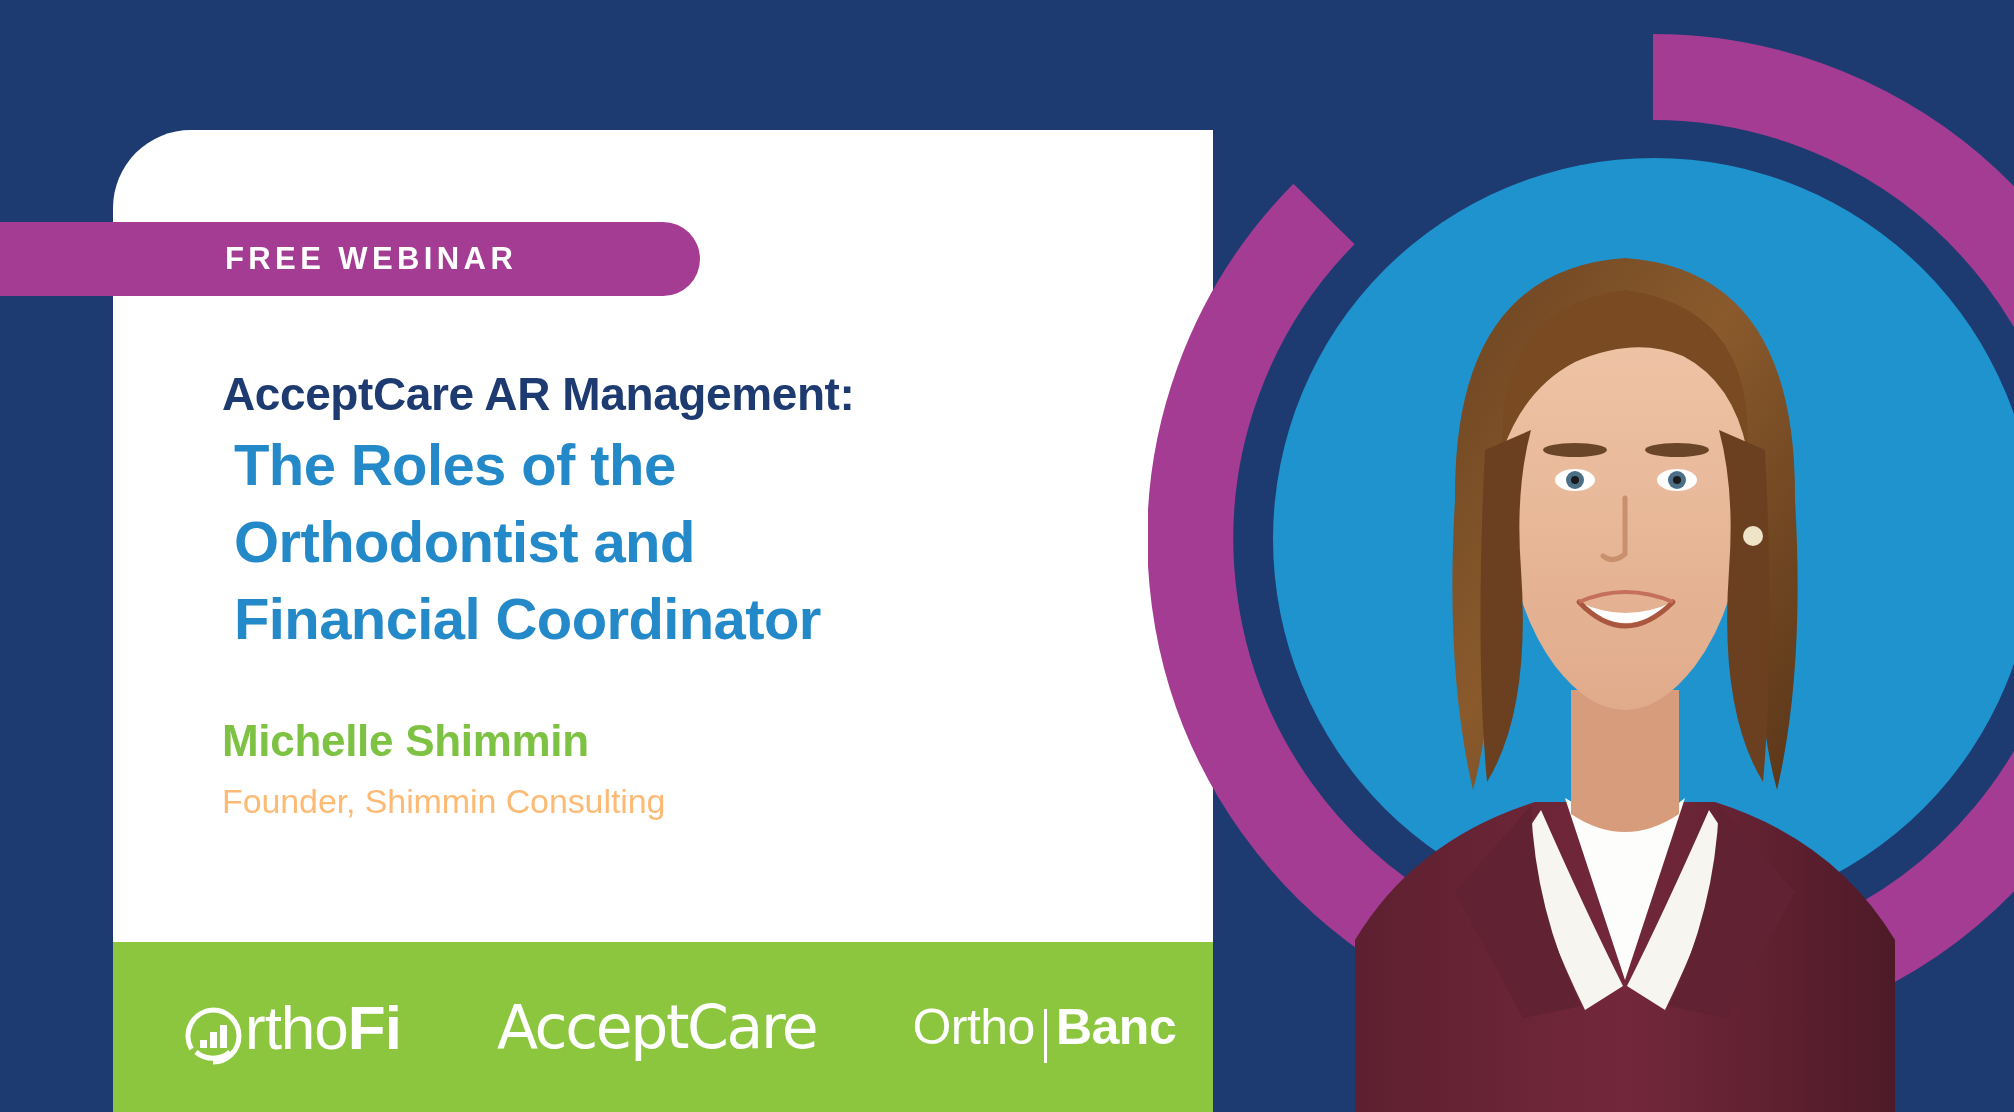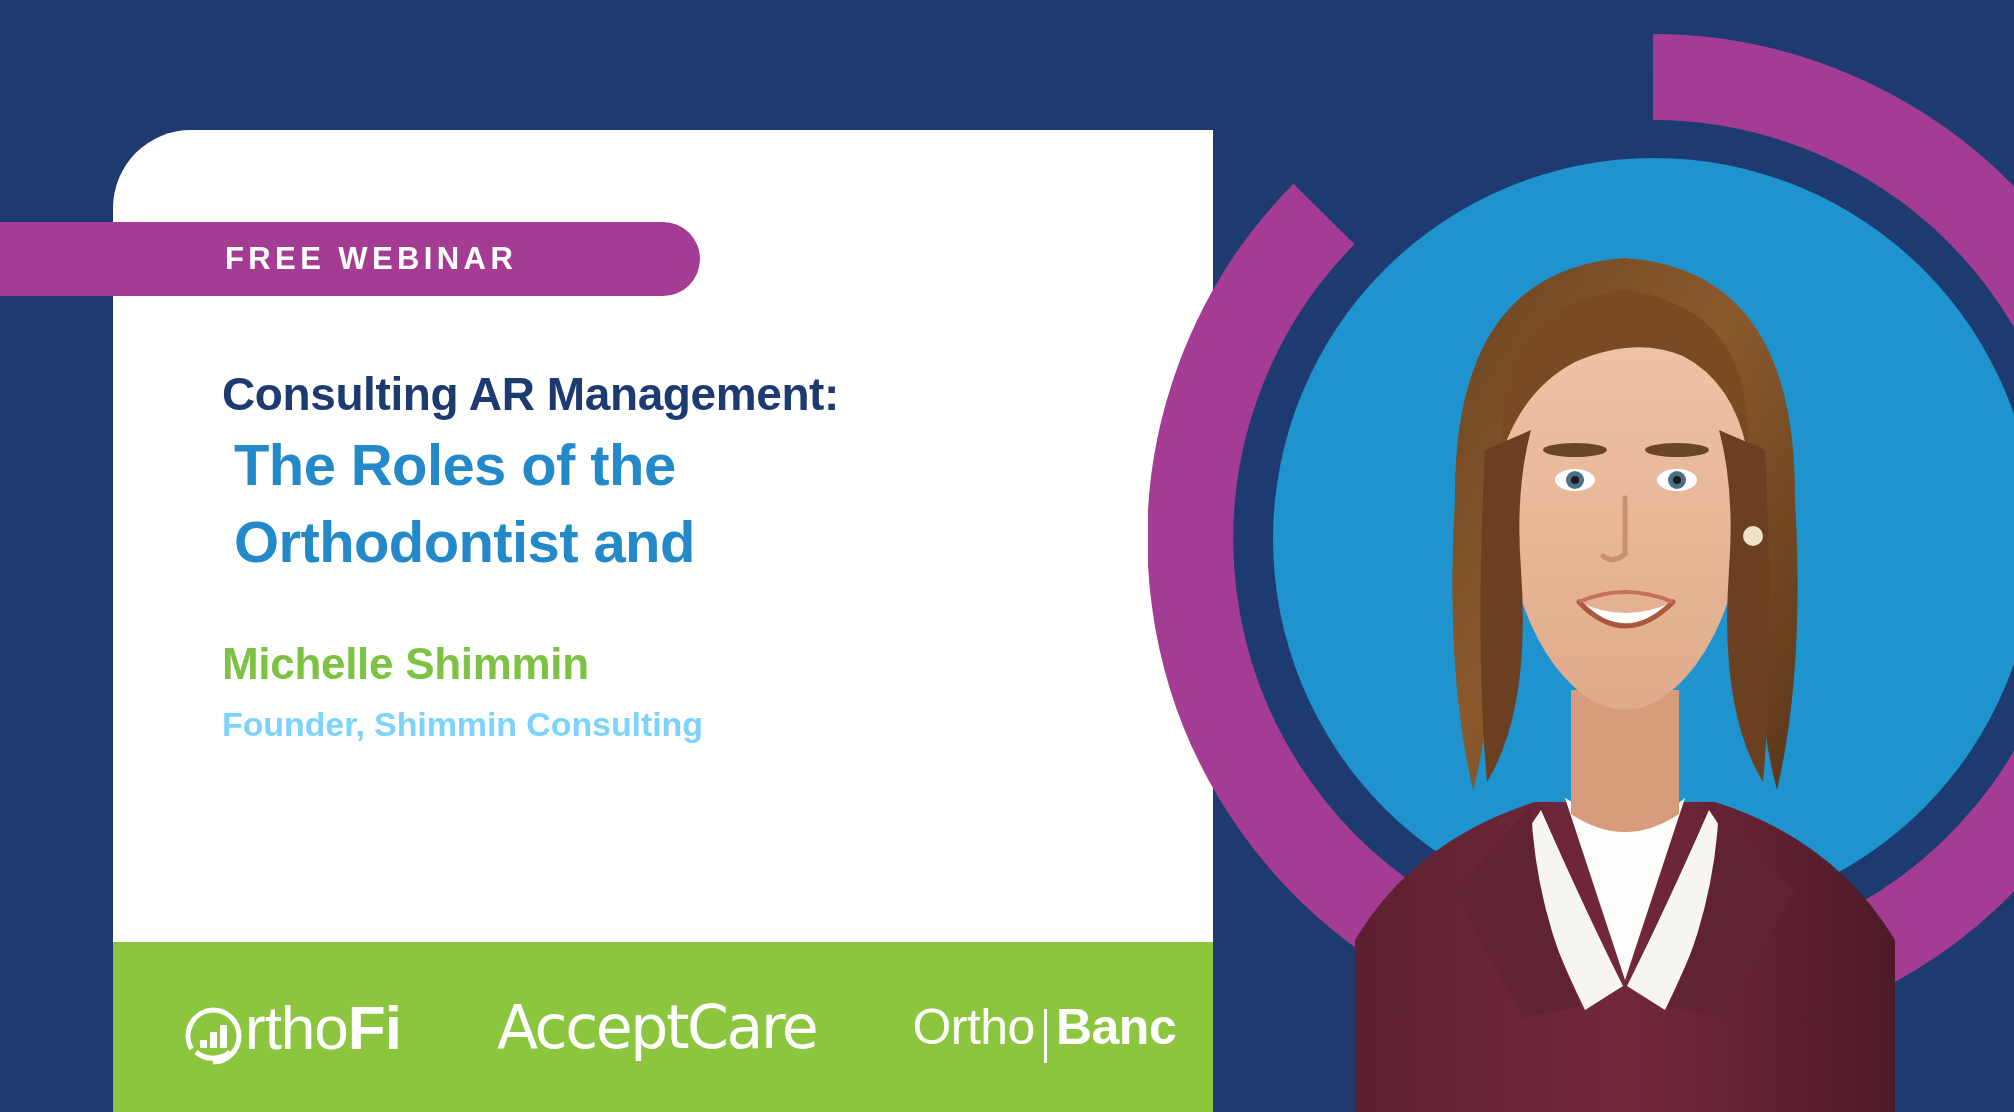--- a/index.html
+++ b/index.html
@@ -68,23 +68,23 @@
   }
   .speaker-name{
     color:#7DC242;
     font-size:44px;
     font-weight:bold;
     letter-spacing:-0.3px;
     margin:64px 0 16px 0;
     white-space:nowrap;
   }
   .speaker-role{
-    color:#7dd3fc;
+    color:#fdba74;
     font-size:34px;
-    font-weight:bold;
+    font-weight:normal;
     letter-spacing:-0.1px;
     margin:10px 0 12px 0;
     white-space:nowrap;
   }
 
   
   .footer{
     position:absolute;
     left:113px; top:942px;
     width:1100px; height:170px;
@@ -186,23 +186,24 @@
       </div>
 
     </div>
   </div>
 
   <div class="badge">
     <span class="badge-text">FREE WEBINAR</span>
   </div>
 
   <div class="content">
-    <p class="head-navy">Consulting AR Management:</p>
+    <p class="head-navy">AcceptCare AR Management:</p>
     <p class="head-blue">The Roles of the</p>
     <p class="head-blue">Orthodontist and</p>
+    <p class="head-blue">Financial Coordinator</p>
     <p class="speaker-name">Michelle Shimmin</p>
     <p class="speaker-role">Founder, Shimmin Consulting</p>
   </div>
 
   <div class="blue-circle"></div>
 
   <div class="portrait">
     <svg viewBox="0 0 580 962" width="580" height="962">
       <defs>
         <clipPath id="pclip">

